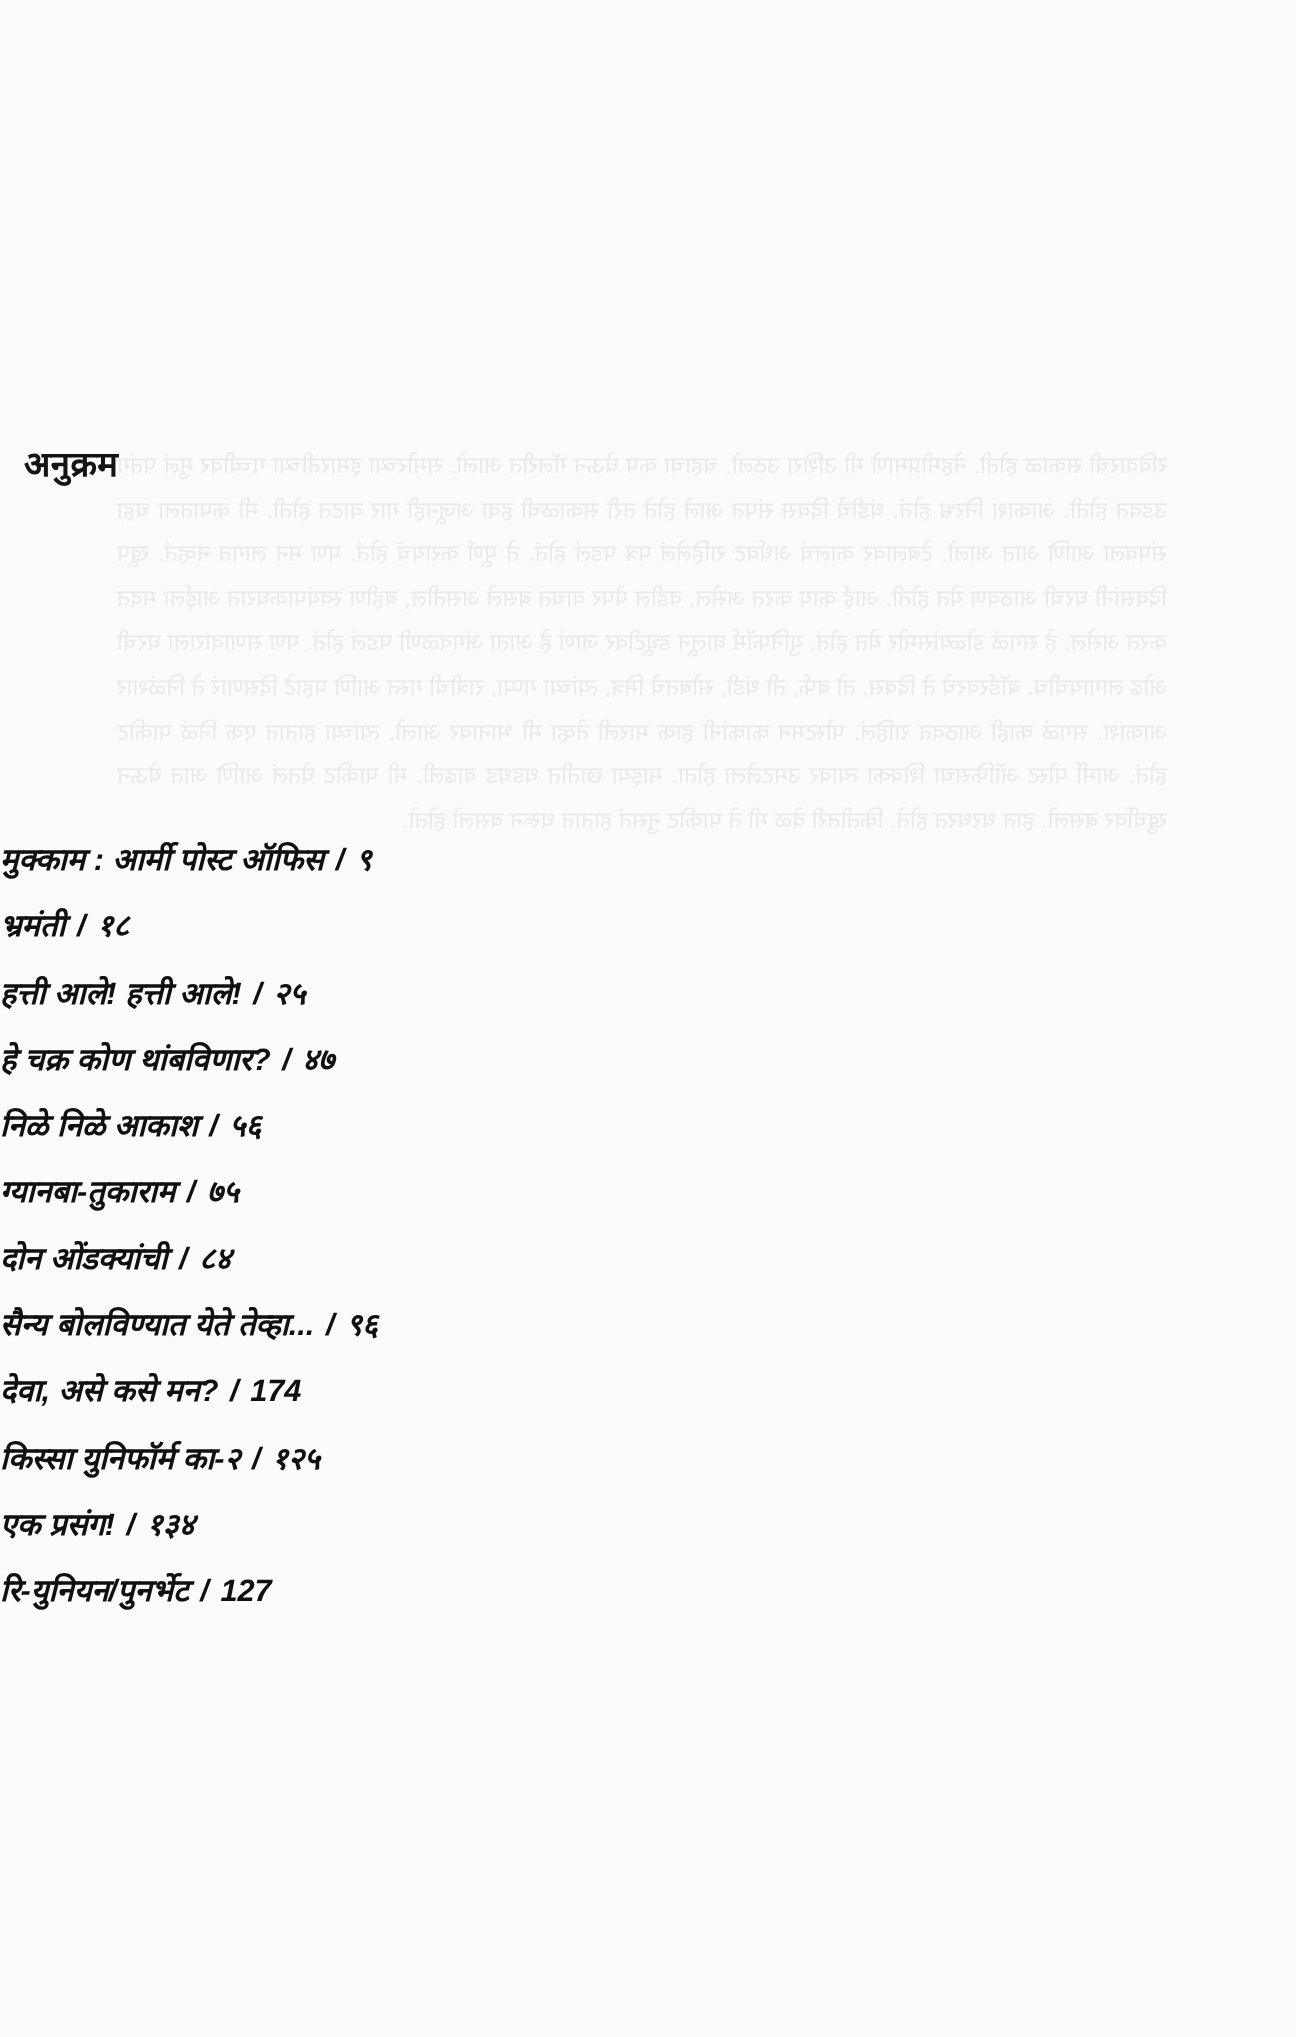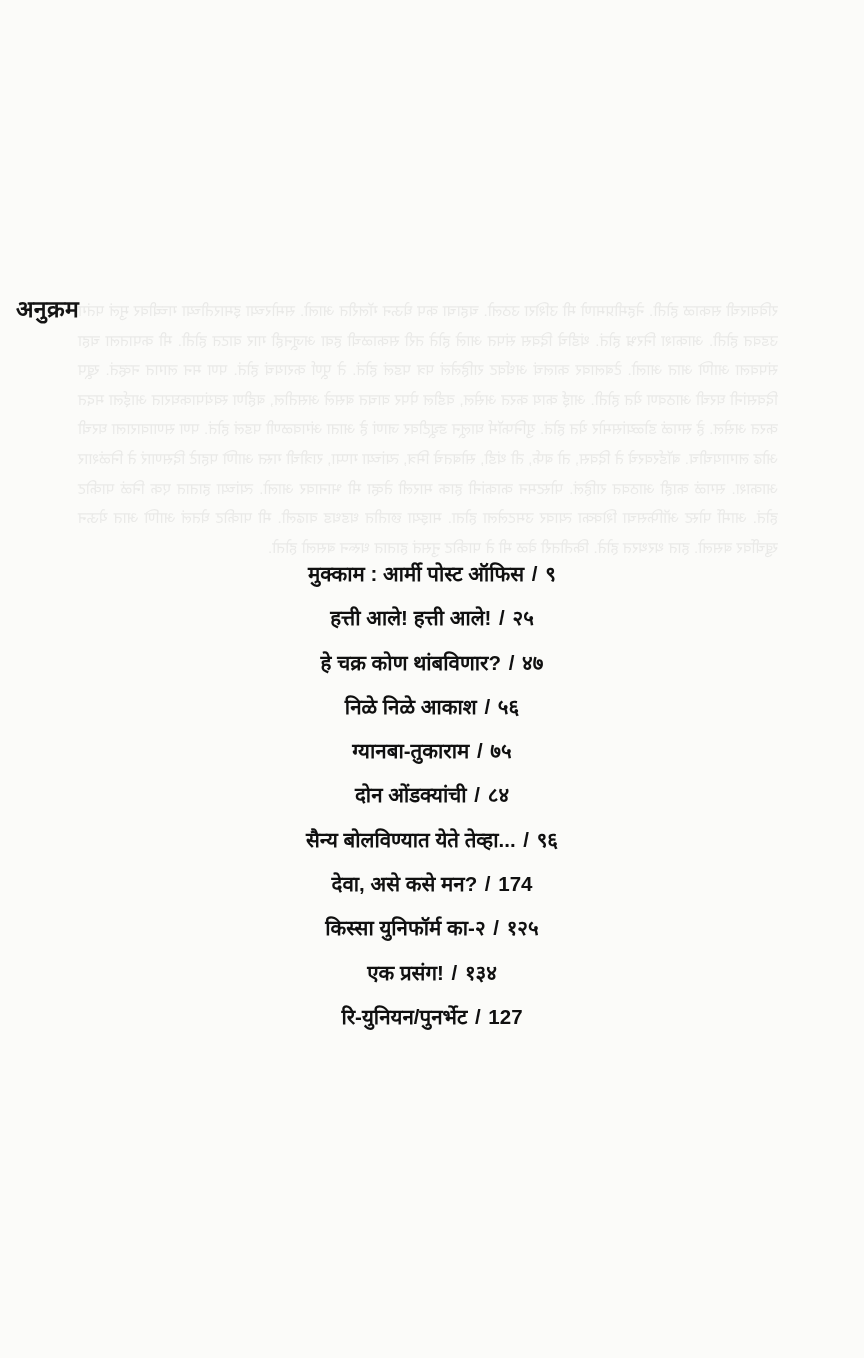--- a/index.html
+++ b/index.html
@@ -63,21 +63,21 @@
   }
 
   .toc-list {
     position: absolute;
     left: 0;
     right: 0;
     top: 552px;
     list-style: none;
     margin: 0;
     padding: 0;
-    text-align: center;
+    font-style: italic;
   }
 
   .toc-item {
     font-size: 20.5px;
     font-weight: bold;
     line-height: 44.3px;
     color: #101010;
     white-space: nowrap;
   }
 
@@ -92,20 +92,21 @@
 <div id="page">
 
   <div id="bleed">रविवारची सकाळ होती. नेहमीप्रमाणे मी उशिरा उठलो. चहाचा कप घेऊन गॅलरीत आलो. समोरच्या इमारतीच्या गच्चीवर मुलं पतंग उडवत होती. आकाश निरभ्र होतं. थंडीचे दिवस संपत आले होते तरी सकाळची हवा अजूनही गार वाटत होती. मी कपातला चहा संपवला आणि आत आलो. टेबलावर कालचं अर्धवट राहिलेलं पत्र पडलं होतं. ते पूर्ण करायचं होतं. पण मन लागत नव्हतं. खूप दिवसांनी घरची आठवण येत होती. आई काय करत असेल, वडील पेपर वाचत बसले असतील, बहीण स्वयंपाकघरात आईला मदत करत असेल. हे सगळं डोळ्यांसमोर येत होतं. युनिफॉर्म घालून ड्यूटीवर जाणं हे आता अंगवळणी पडलं होतं. पण सणावाराला घरची ओढ लागायचीच. बॉर्डरवरचे ते दिवस, तो बर्फ, ती थंडी, सोबतचे मित्र, त्यांच्या गप्पा, रात्रीची गस्त आणि पहाटे दिसणारं ते निळंशार आकाश. सगळं काही आठवत राहिलं. पोस्टमन काकांनी हाक मारली तेव्हा मी भानावर आलो. त्यांच्या हातात एक निळं पाकीट होतं. आर्मी पोस्ट ऑफिसचा शिक्का त्यावर उमटलेला होता. माझ्या छातीत धडधड वाढली. मी पाकीट घेतलं आणि आत येऊन खुर्चीवर बसलो. हात थरथरत होते. कितीतरी वेळ मी ते पाकीट नुसतं हातात धरून बसलो होतो.</div>
 
   <div id="content">
 
     <div class="toc-title">अनुक्रम</div>
 
     <ul class="toc-list" id="toc-list">
         <li class="toc-item"><span>मुक्काम : आर्मी पोस्ट ऑफिस</span><span class="sep"> / </span><span>९</span></li>
+        <li class="toc-item"><span>भ्रमंती</span><span class="sep"> / </span><span>१८</span></li>
         <li class="toc-item"><span>हत्ती आले! हत्ती आले!</span><span class="sep"> / </span><span>२५</span></li>
         <li class="toc-item"><span>हे चक्र कोण थांबविणार?</span><span class="sep"> / </span><span>४७</span></li>
         <li class="toc-item"><span>निळे निळे आकाश</span><span class="sep"> / </span><span>५६</span></li>
         <li class="toc-item"><span>ग्यानबा-तुकाराम</span><span class="sep"> / </span><span>७५</span></li>
         <li class="toc-item"><span>दोन ओंडक्यांची</span><span class="sep"> / </span><span>८४</span></li>
         <li class="toc-item"><span>सैन्य बोलविण्यात येते तेव्हा...</span><span class="sep"> / </span><span>९६</span></li>
         <li class="toc-item"><span>देवा, असे कसे मन?</span><span class="sep"> / </span><span>174</span></li>
         <li class="toc-item"><span>किस्सा युनिफॉर्म का-२</span><span class="sep"> / </span><span>१२५</span></li>
         <li class="toc-item"><span>एक प्रसंग!</span><span class="sep"> / </span><span>१३४</span></li>
         <li class="toc-item"><span>रि-युनियन/पुनर्भेट</span><span class="sep"> / </span><span>127</span></li>

